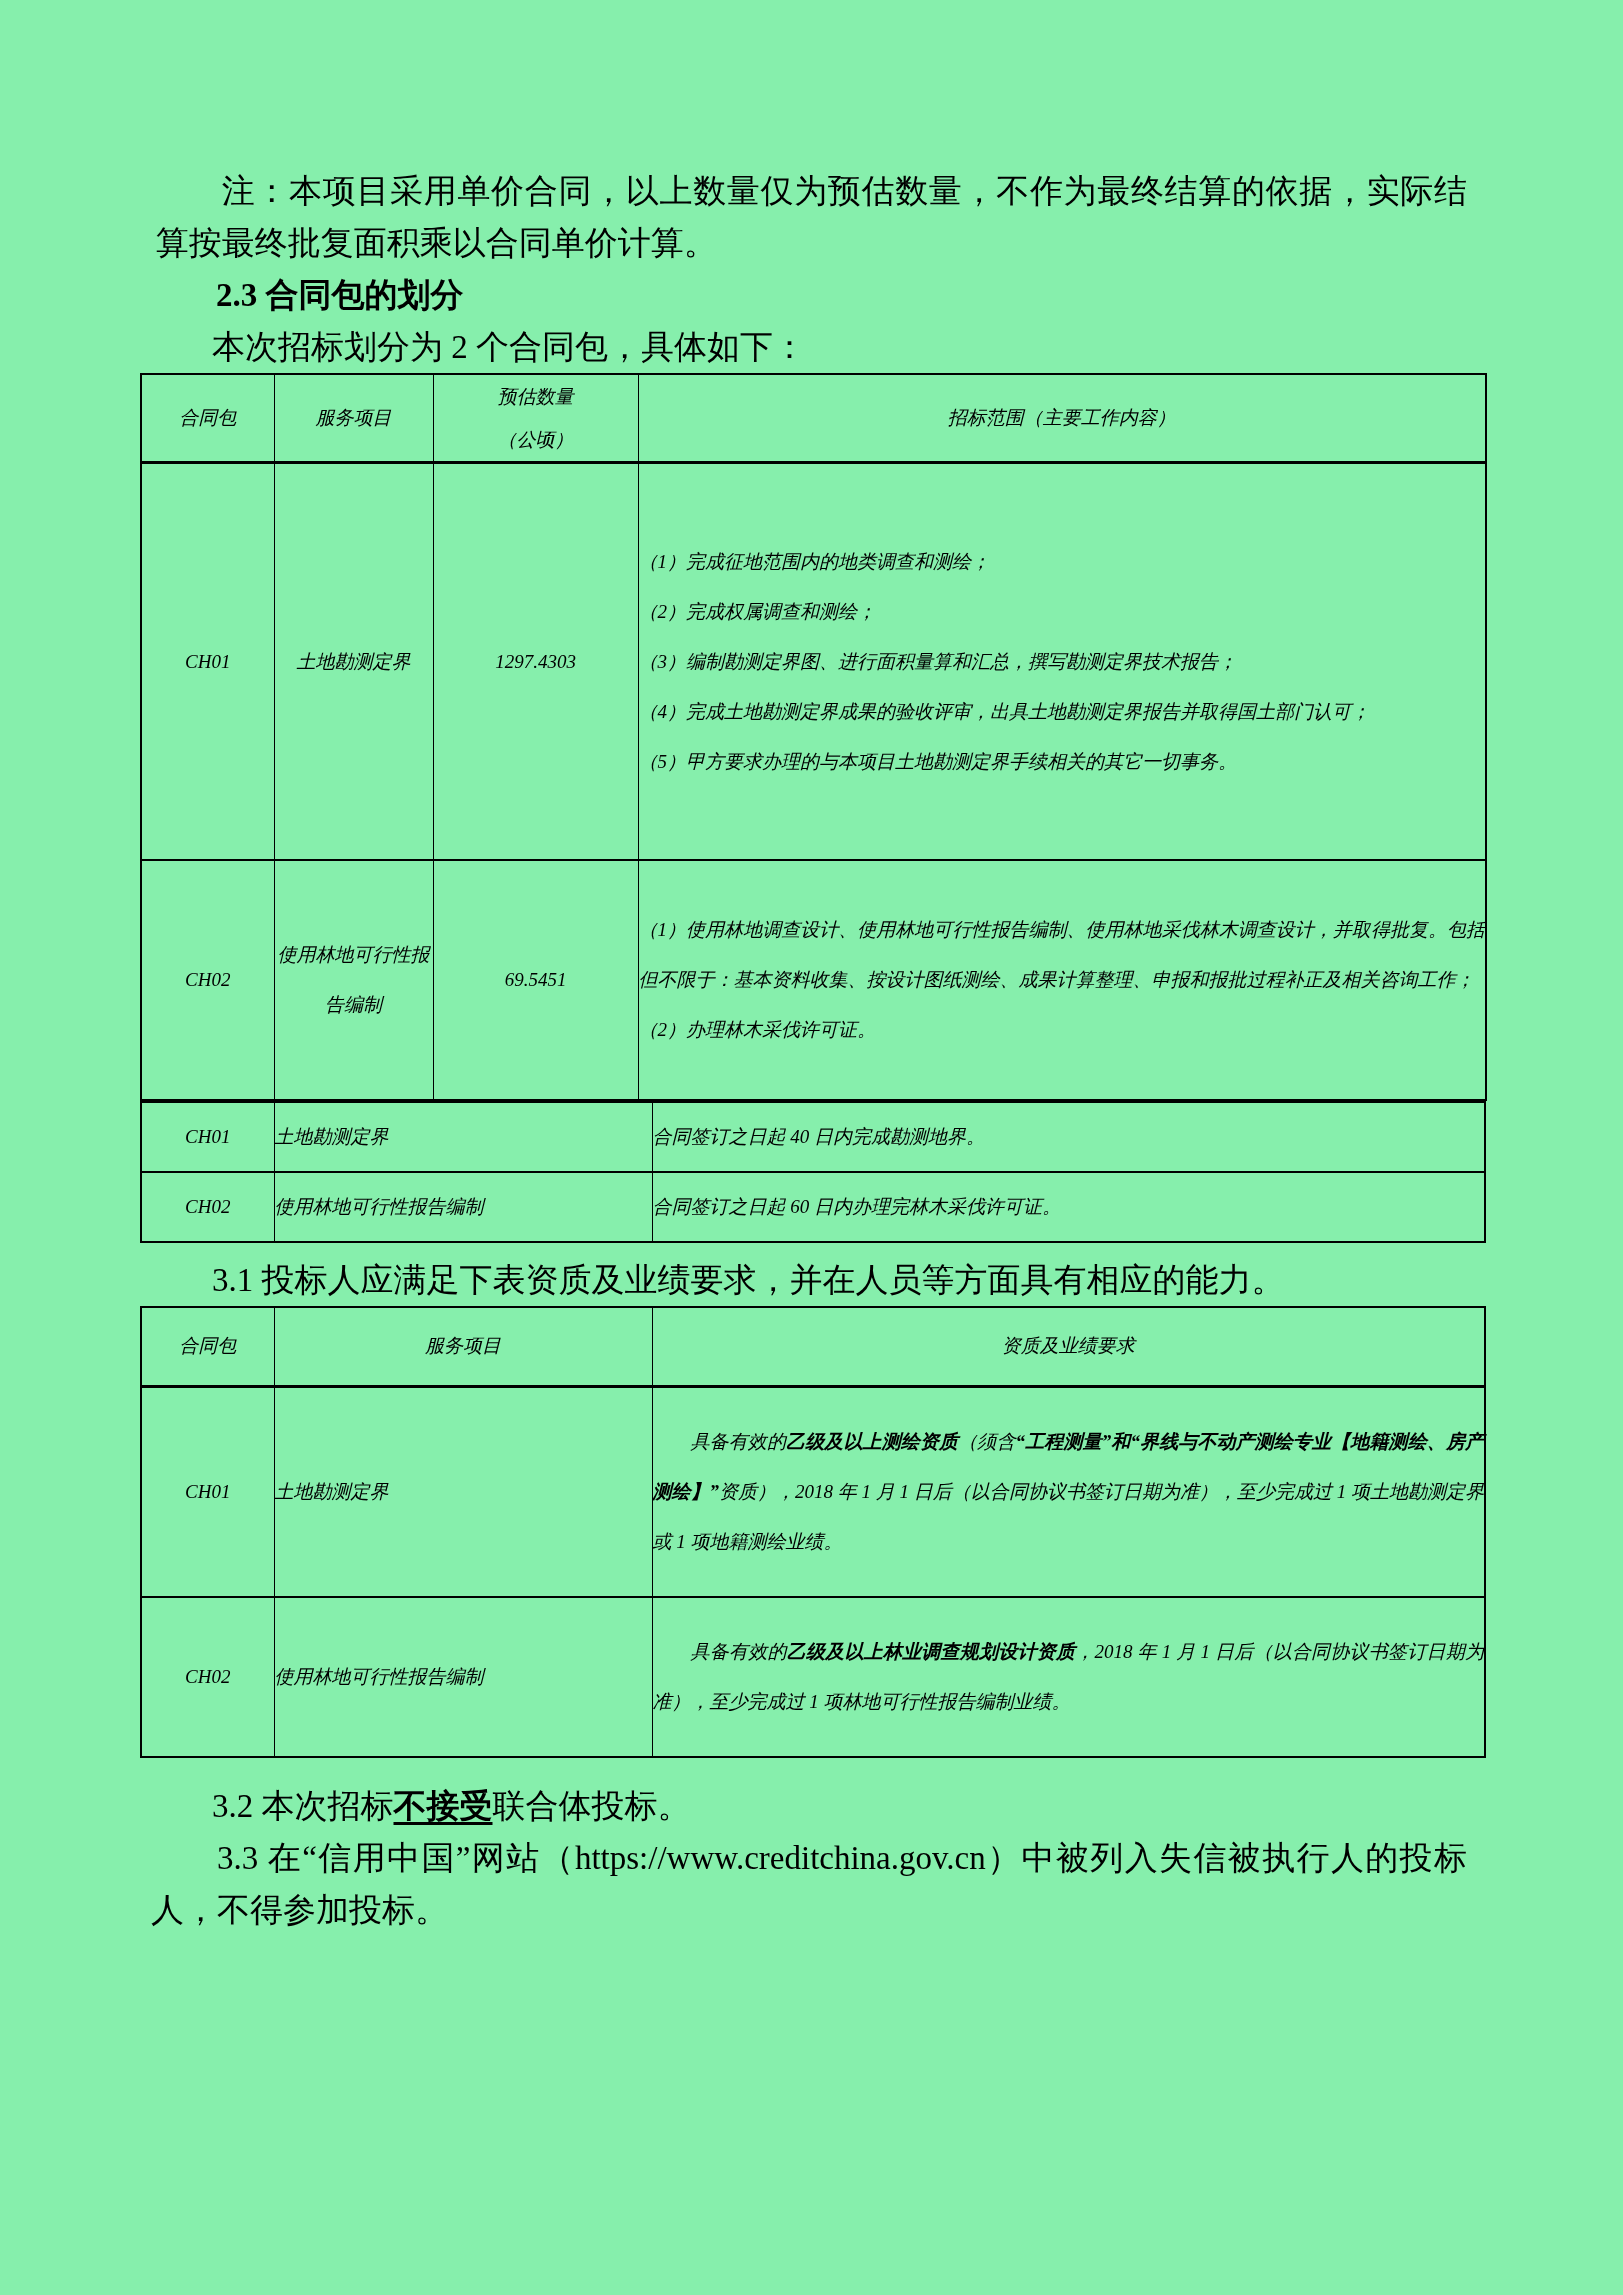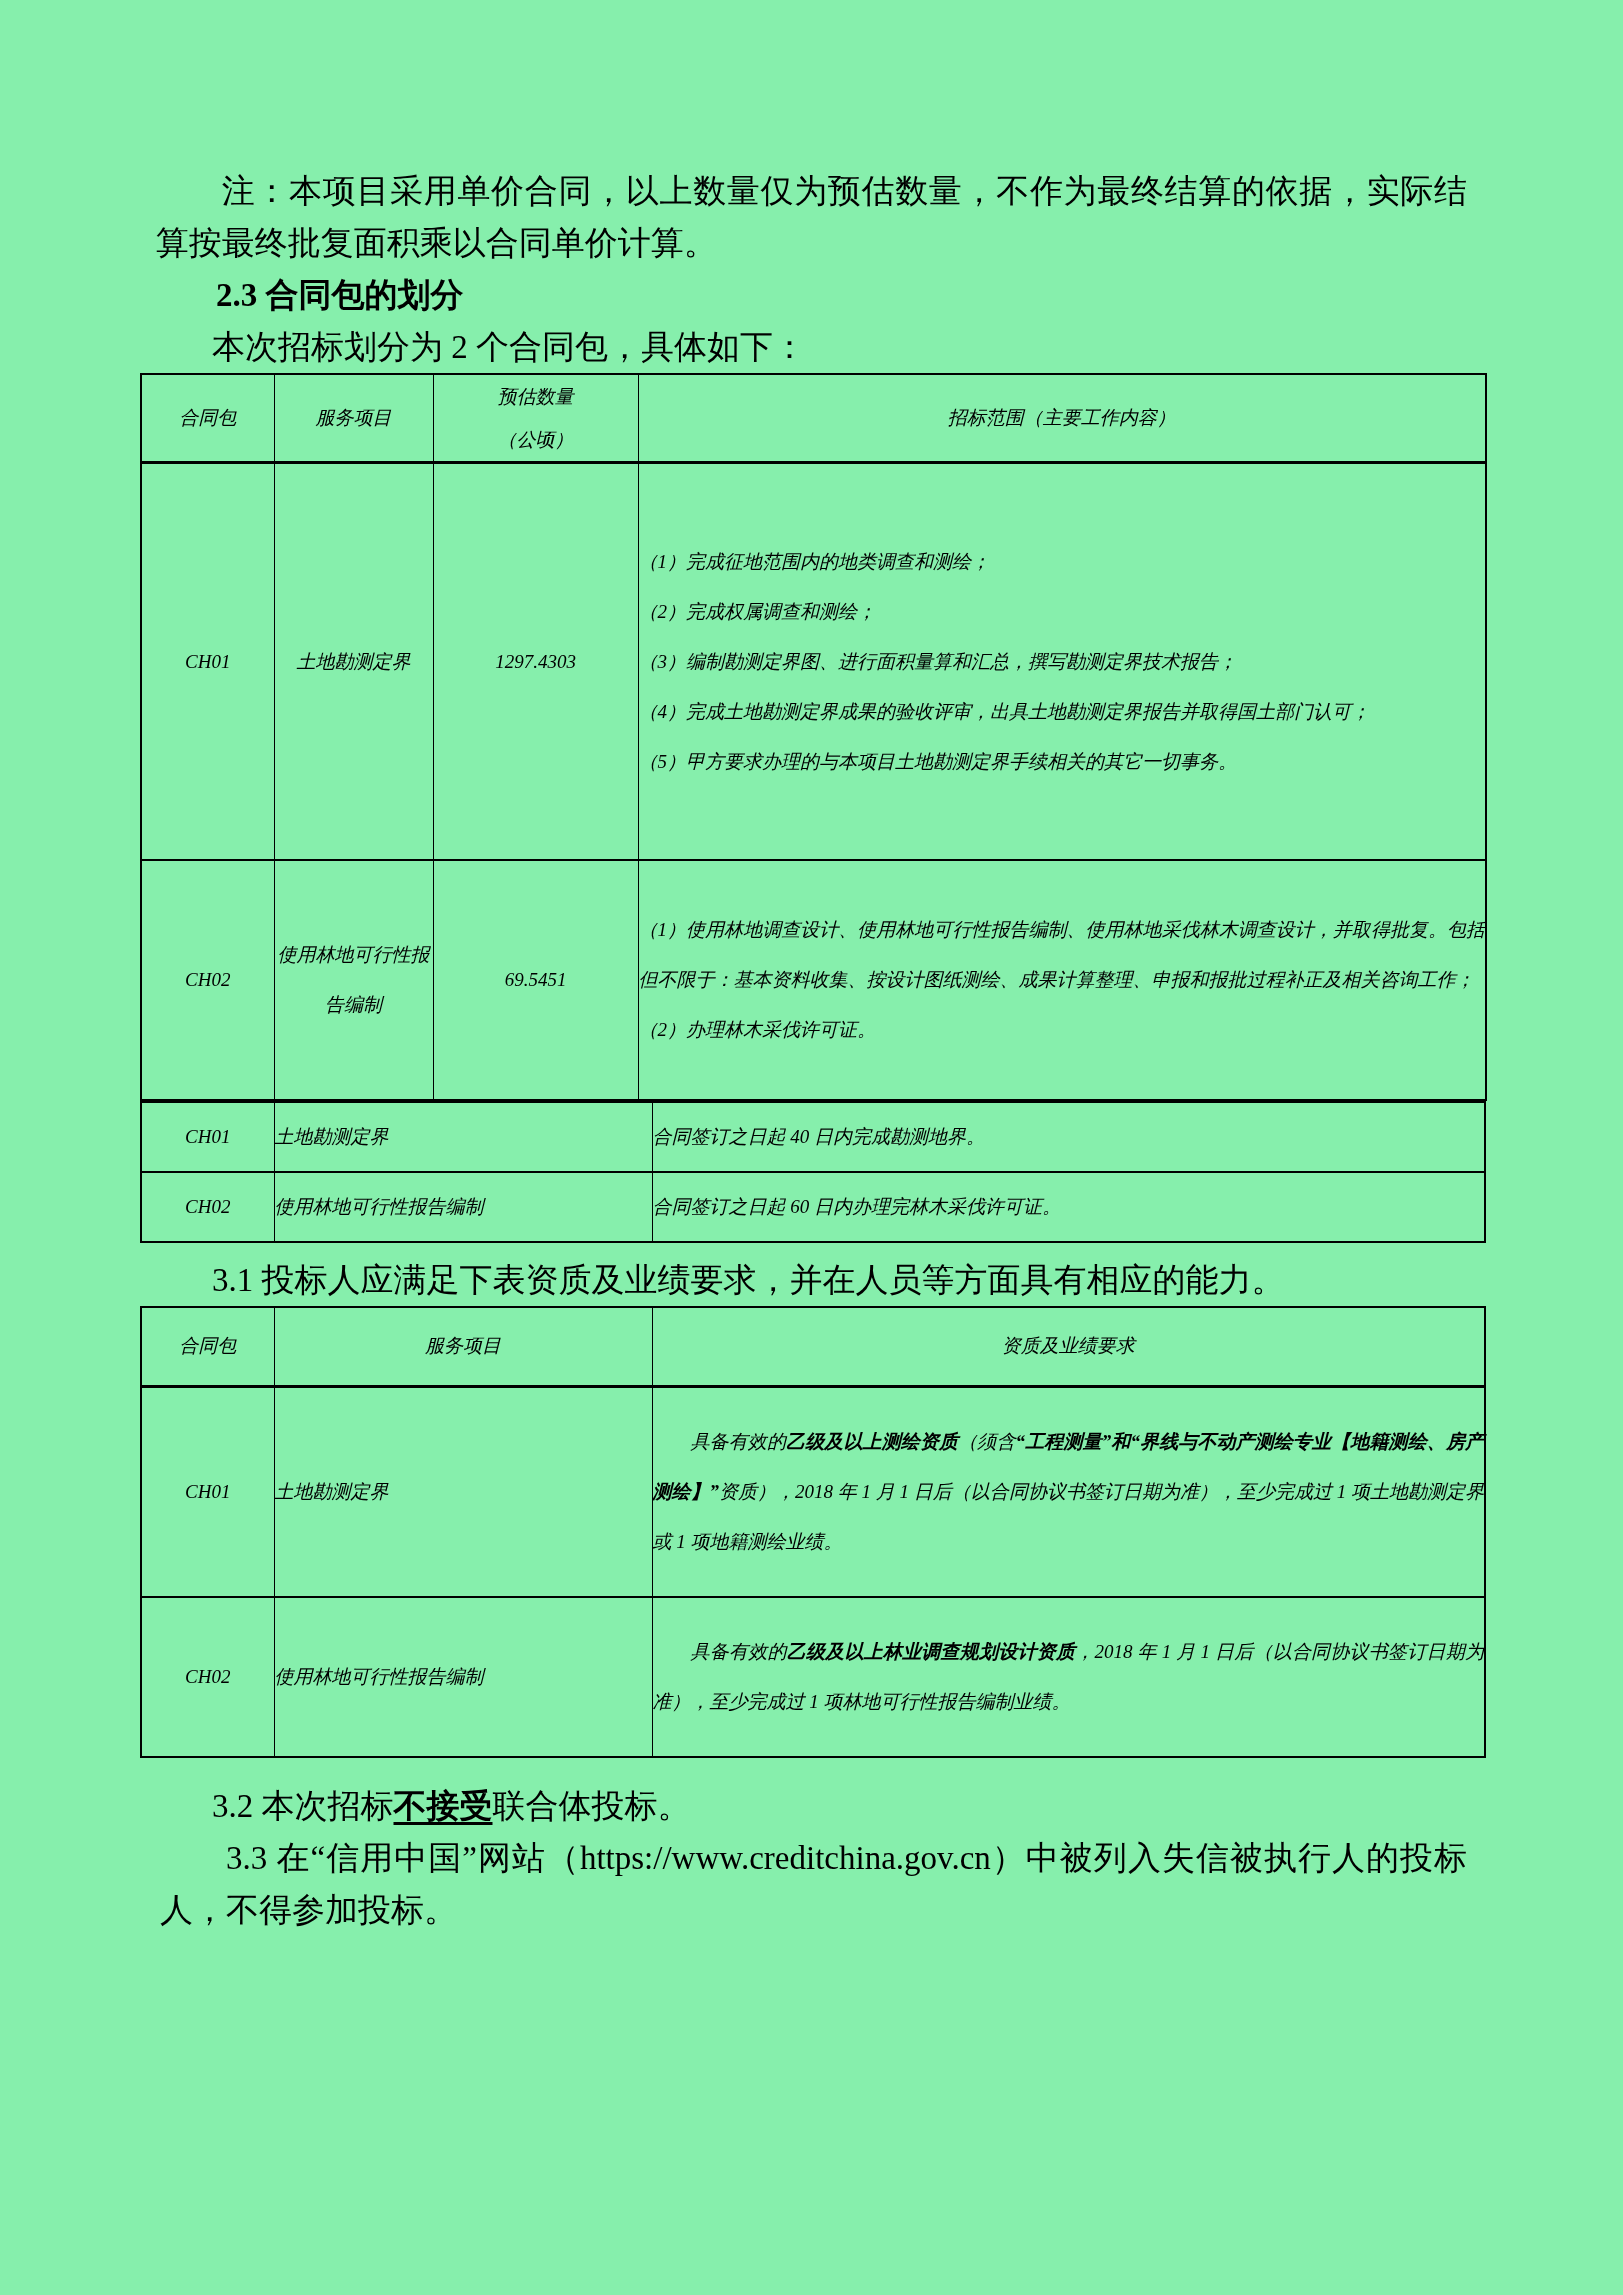--- a/index.html
+++ b/index.html
@@ -35,21 +35,21 @@
   .h-main{
     font-size:47px;
     line-height:59px;
     font-weight:bold;
     margin-top:15px;
     letter-spacing:1.3px;
   }
   .p-31{margin-left:72px;margin-top:10.5px;line-height:52px;}
   .p-32{margin-left:72px;margin-top:22px;line-height:52px;}
   .p-33{
-    margin-left:20px;margin-right:17px;
+    margin-left:11px;margin-right:17px;
     text-indent:2em;
     text-align:justify;
     line-height:52px;
   }
 
   table{
     border-collapse:collapse;
     table-layout:fixed;
     width:1344px;
     font-size:19px;

